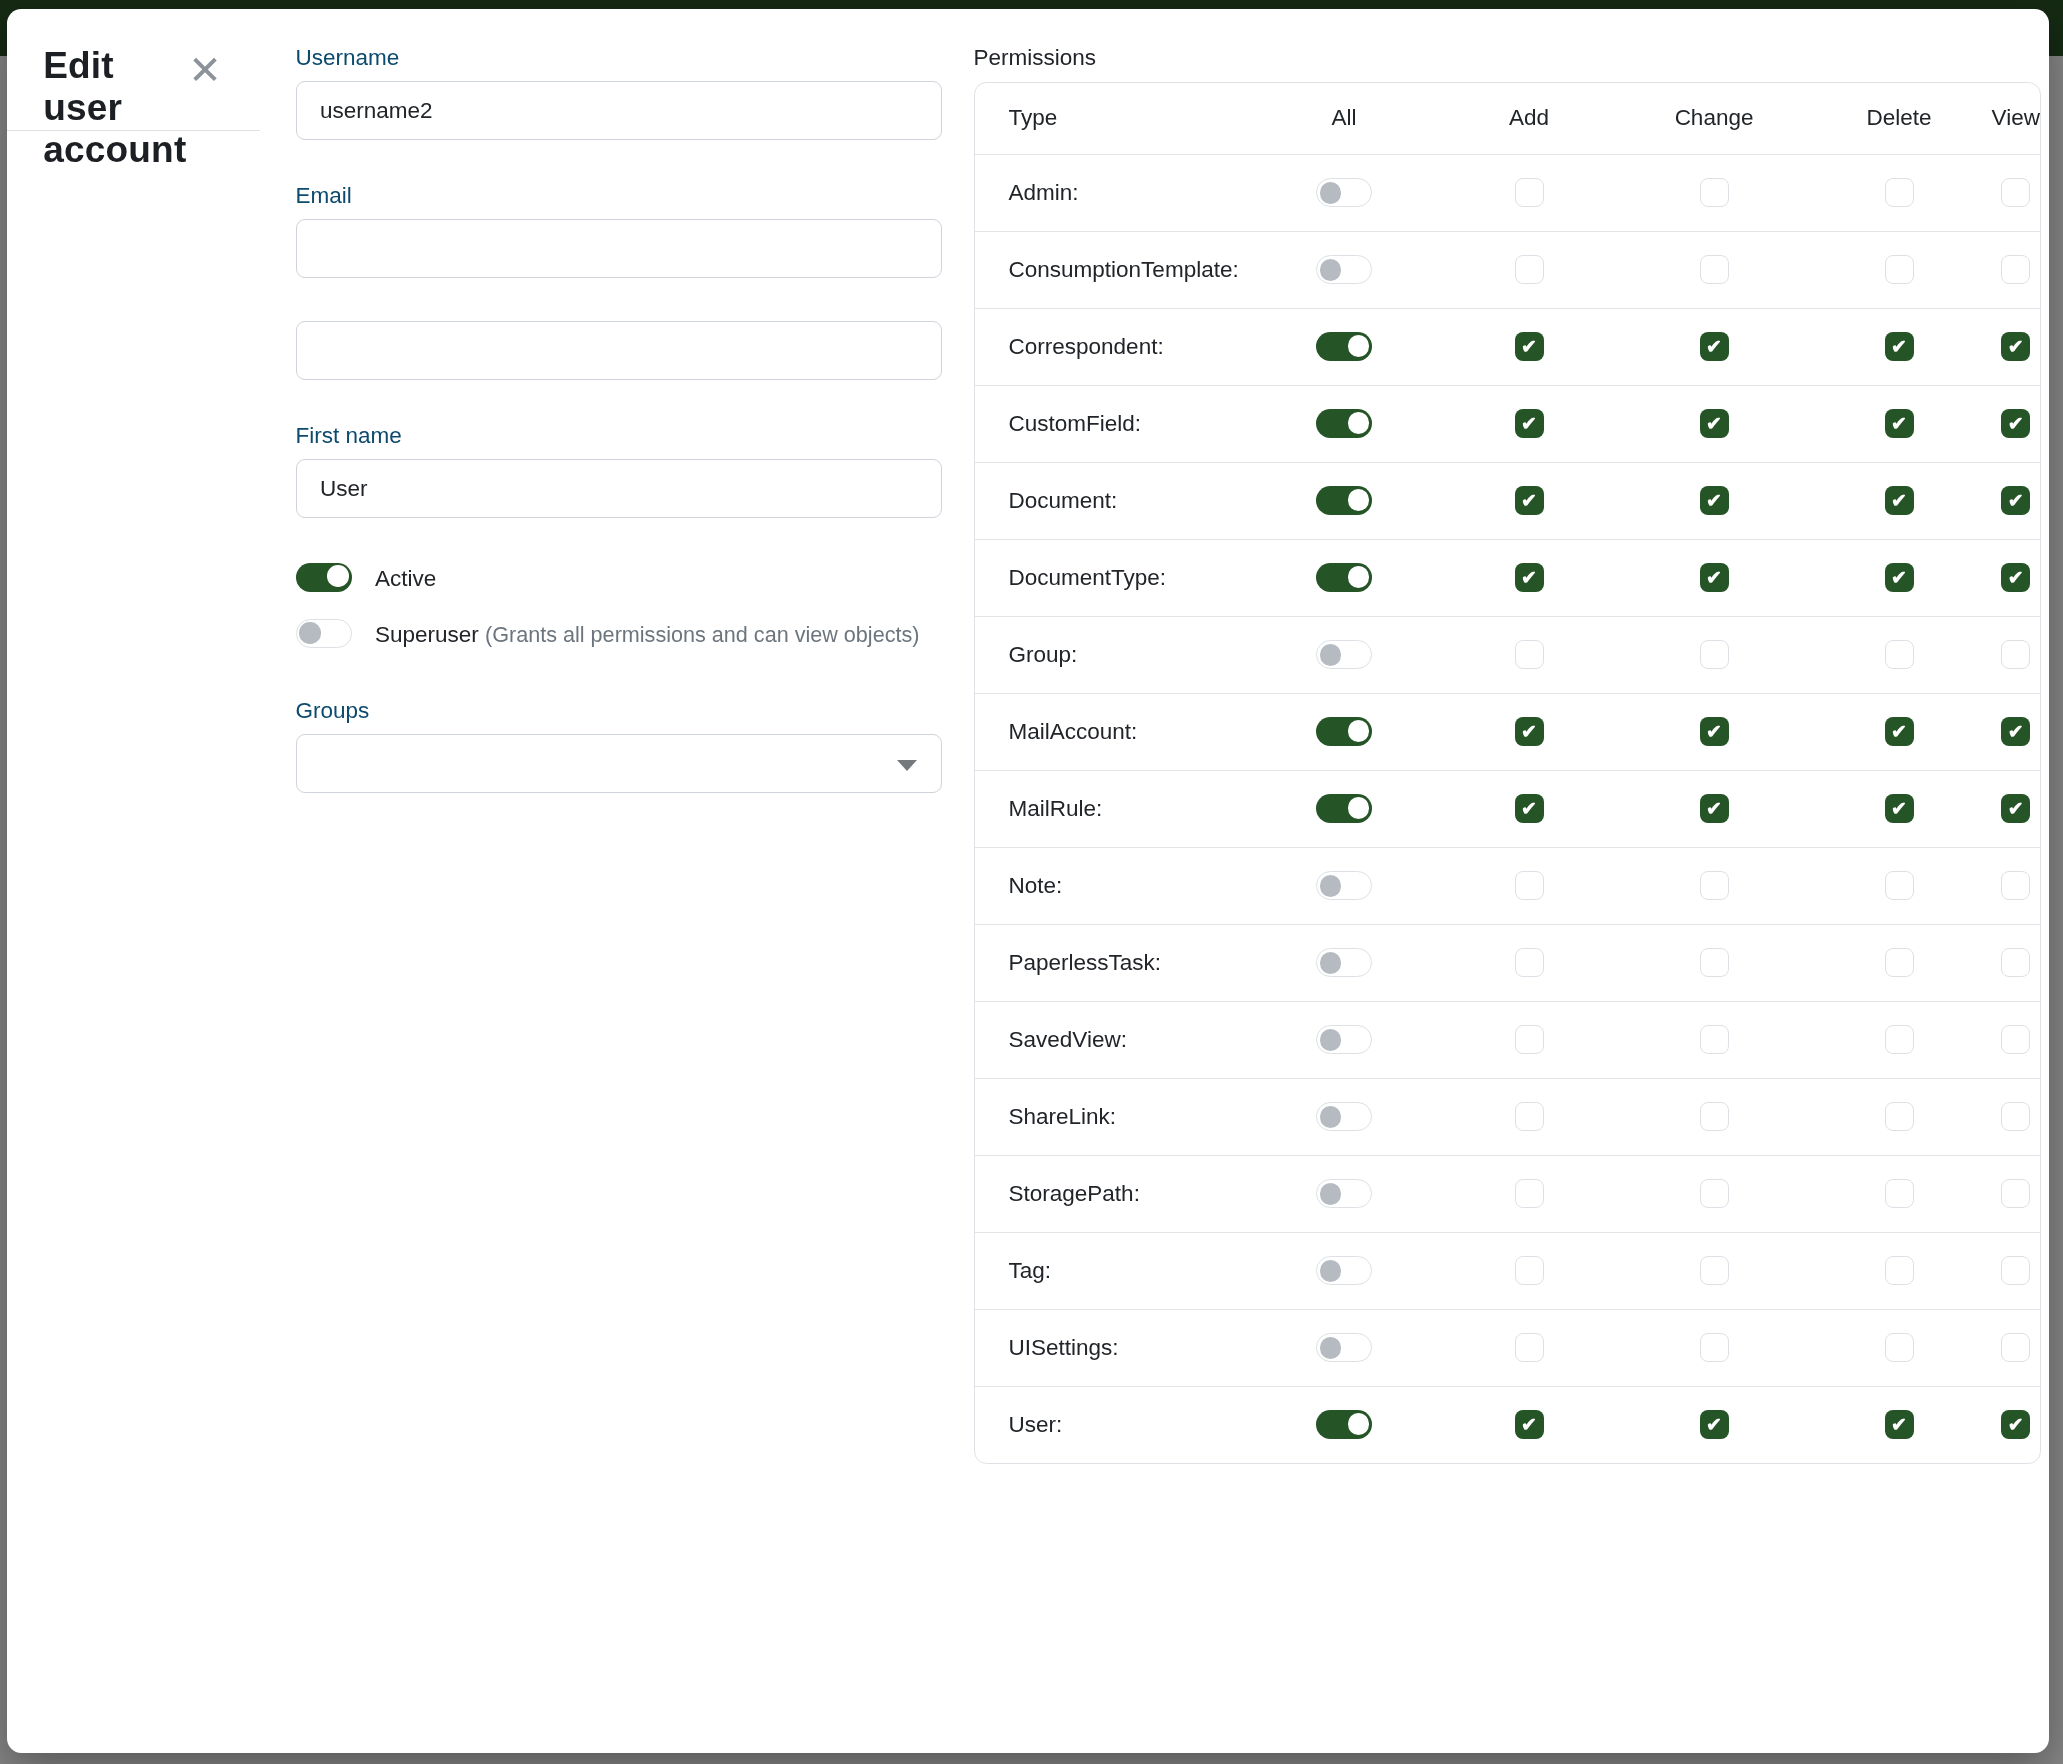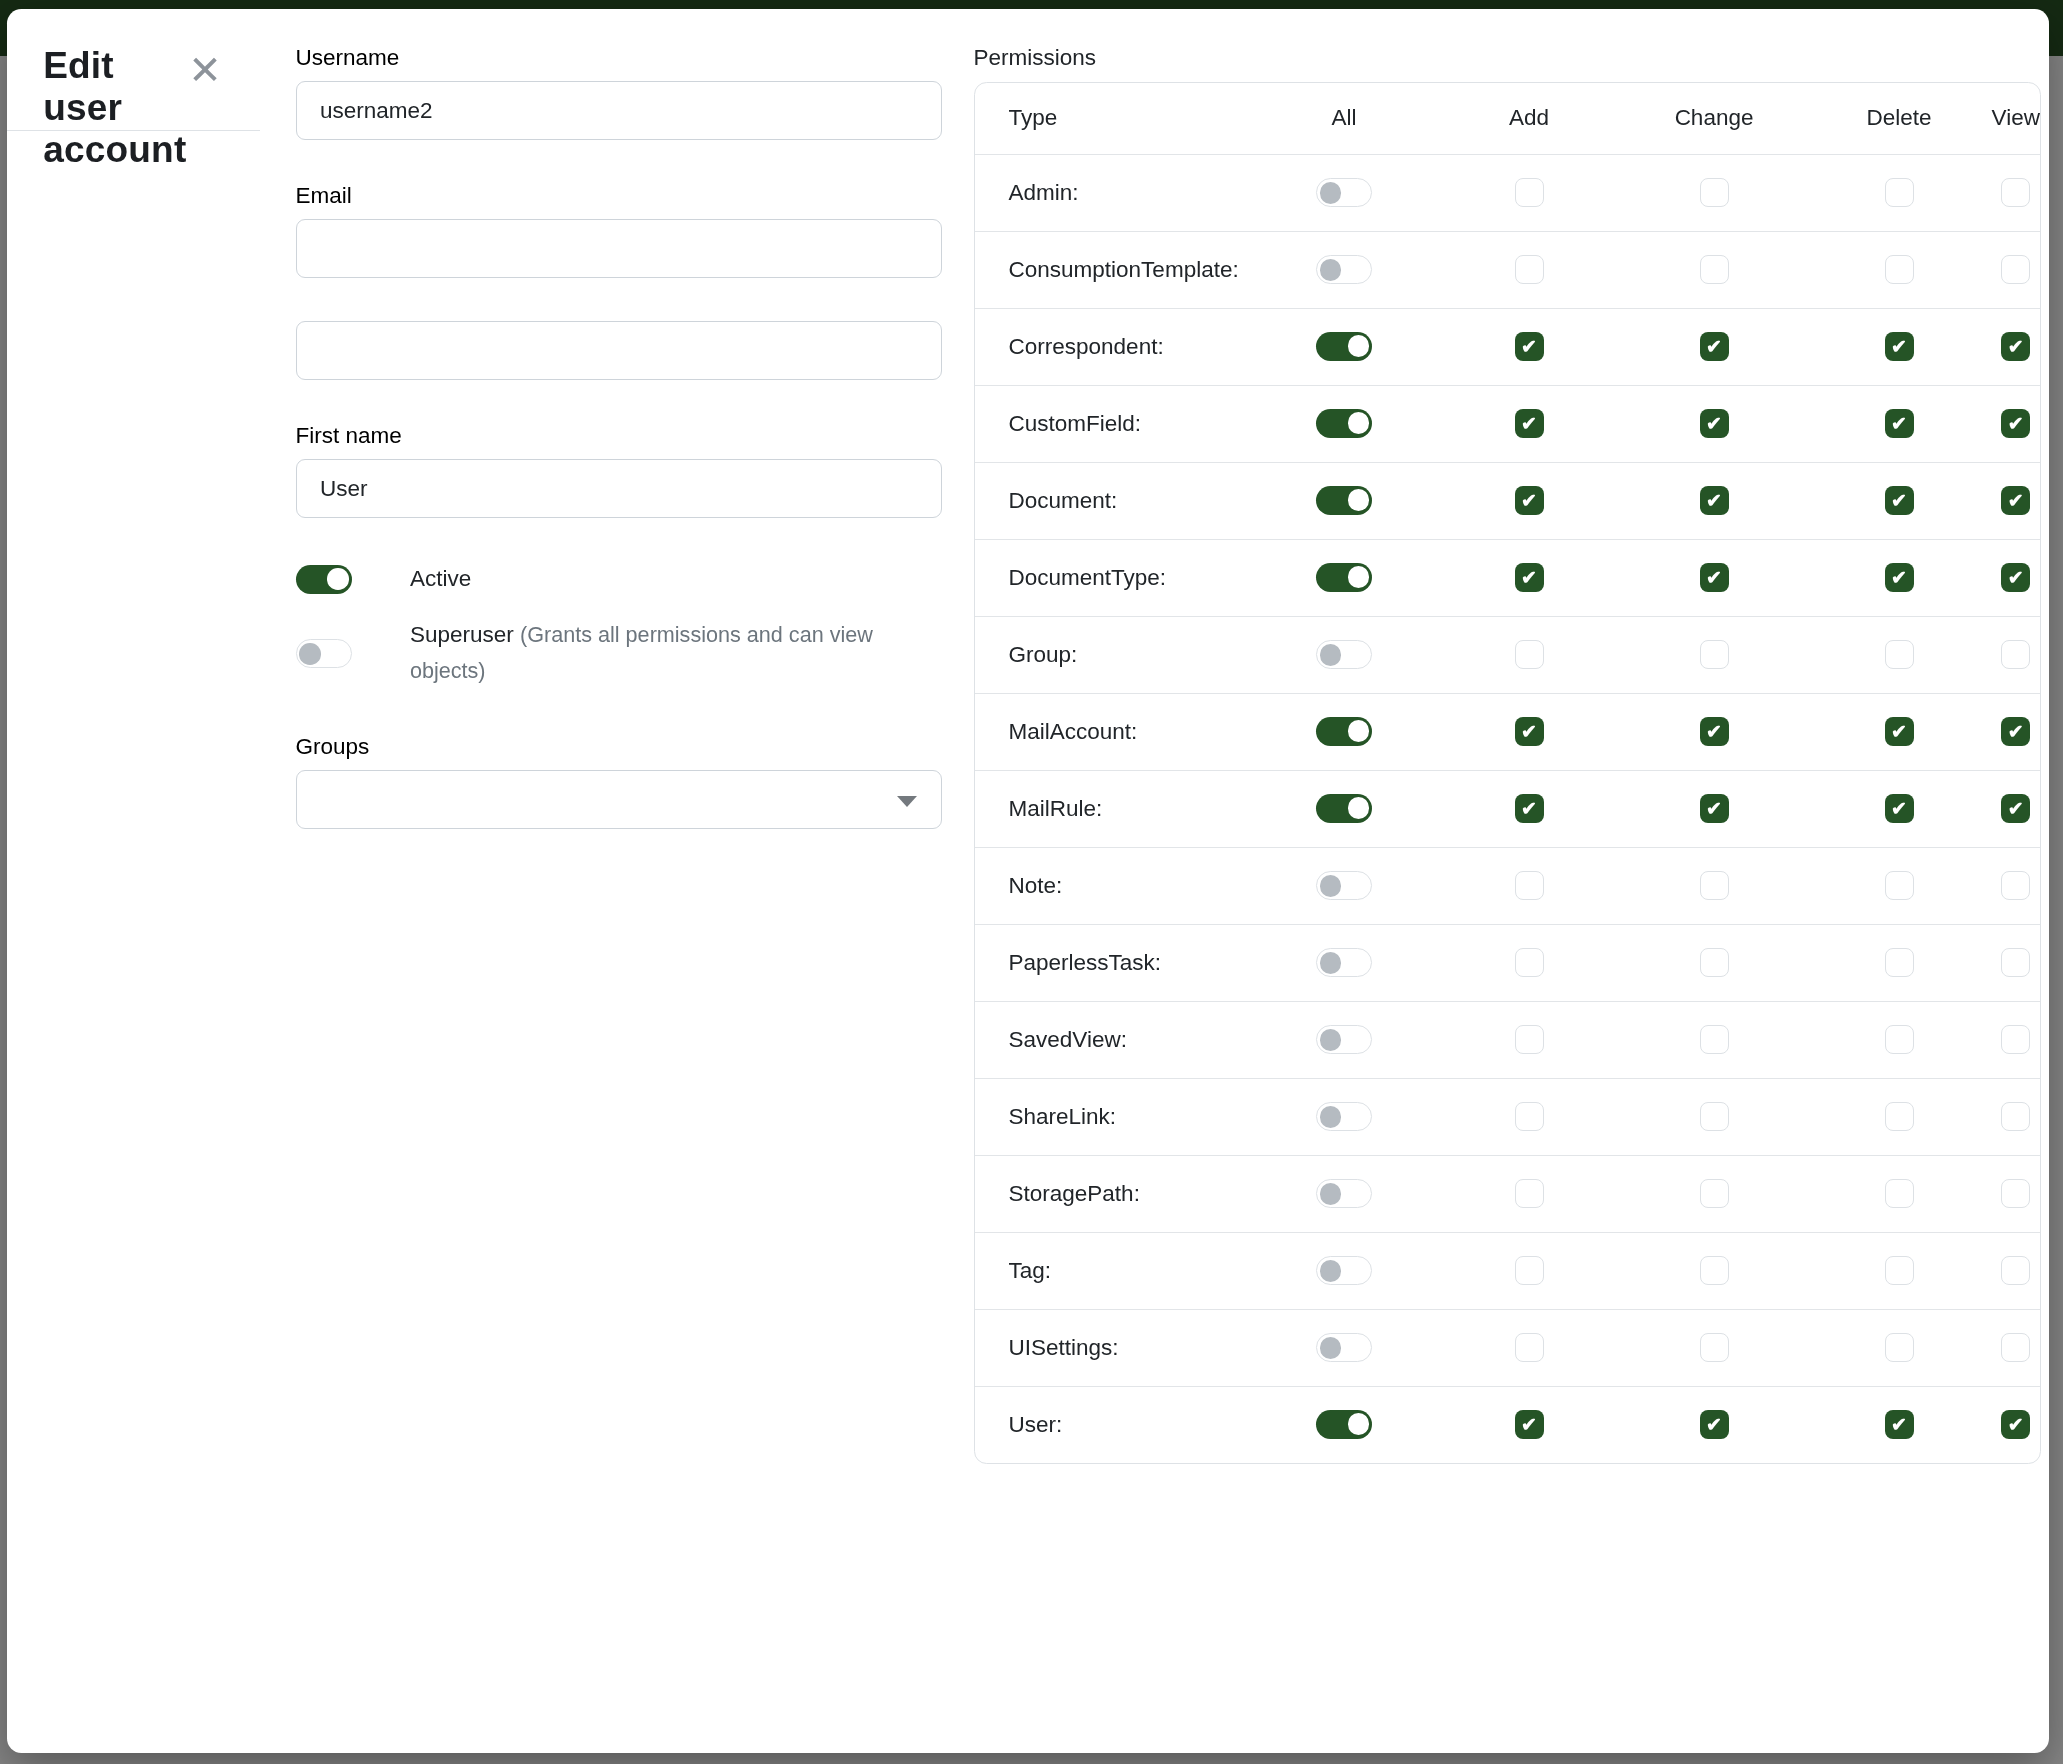--- a/index.html
+++ b/index.html
@@ -30,40 +30,40 @@
   .close-btn {
     background:none; border:none; cursor:pointer;
     font-size:40px; line-height:1; color:#8d939a; font-weight:400;
     padding:5.4px 1.8px;
   }
   
   .modal-body { flex:1; display:flex; padding:36px 23.4px 0 36px; }
   .left-col { width:646px; flex:none; }
   .right-col { flex:1; margin-left:32px; }
 
-  .field-label { font-size:22.5px; color:#000000; margin-bottom:10px; }
+  .field-label { font-size:22.5px; color:#0c4a6e; margin-bottom:10px; }
   .field-group { margin-bottom:43px; }
   .text-input {
     width:100%; height:59px; border:0.9px solid #ced4da; border-radius:9px;
     font-family:"Liberation Sans", sans-serif;
     font-size:22.5px; color:#212529; padding:0 23.4px; background:#fff; outline:none;
     display:block;
   }
   
   .switch {
     display:inline-block; width:56px; height:29px; border-radius:14.4px;
     position:relative; flex:none; cursor:pointer; vertical-align:middle;
   }
   .switch.off { background:#fff; border:1.8px solid #dde1e5; }
   .switch.on  { background:var(--primary); }
   .switch .knob { position:absolute; top:2.7px; width:21.6px; height:21.6px; border-radius:50%; }
   .switch.off .knob { left:2.7px; background:#b5bbc1; }
   .switch.on  .knob { left:31.5px; background:#fff; }
 
-  .toggle-row { display:flex; align-items:center; margin-top:5.4px;gap:35px; }
+  .toggle-row { display:flex; align-items:flex-start; margin-top:5.4px; }
   .toggle-row .switch { margin-top:1.8px; }
   .toggle-row-label { font-size:22.5px; margin-left:23.4px; line-height:36px; }
   .superuser-row { margin-top:20px; }
   .hint { color:#6c757d; font-size:21.6px; }
   .groups-section { margin-top:45px; }
   .select-box {
     position:relative; width:100%; height:59px;
     border:0.9px solid #ced4da; border-radius:9px; background:#fff; cursor:pointer;
   }
   .select-caret {

